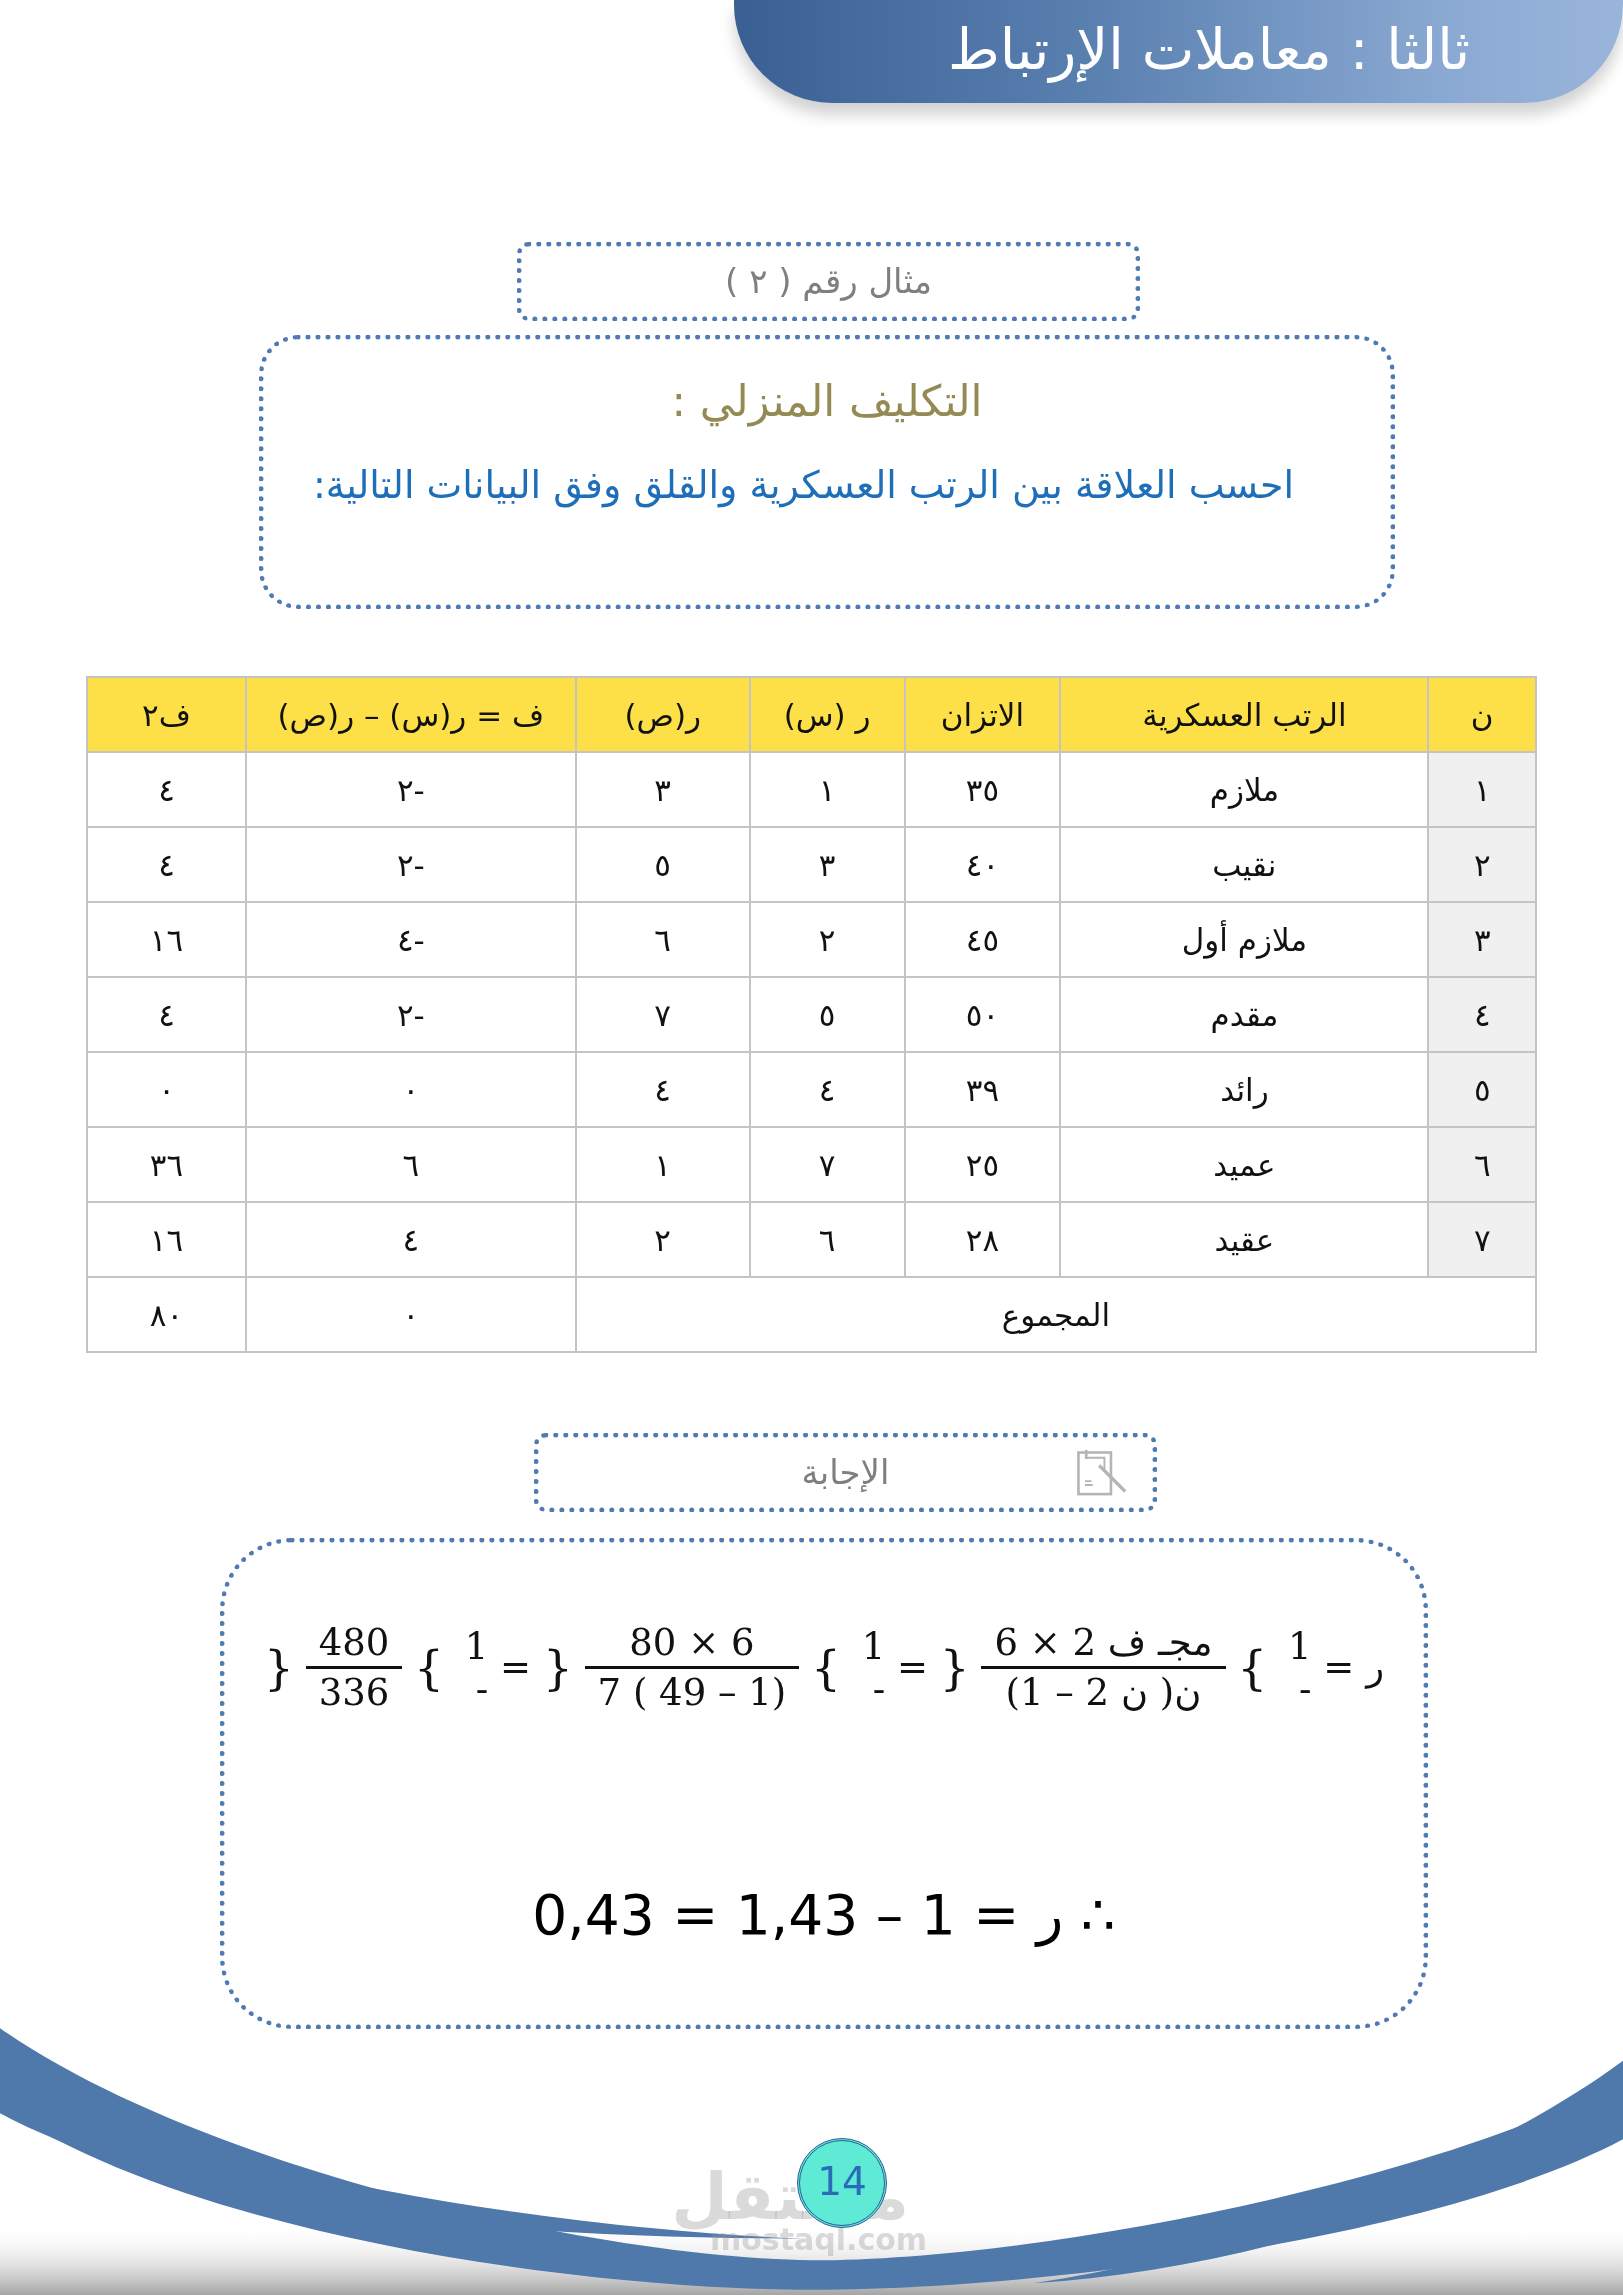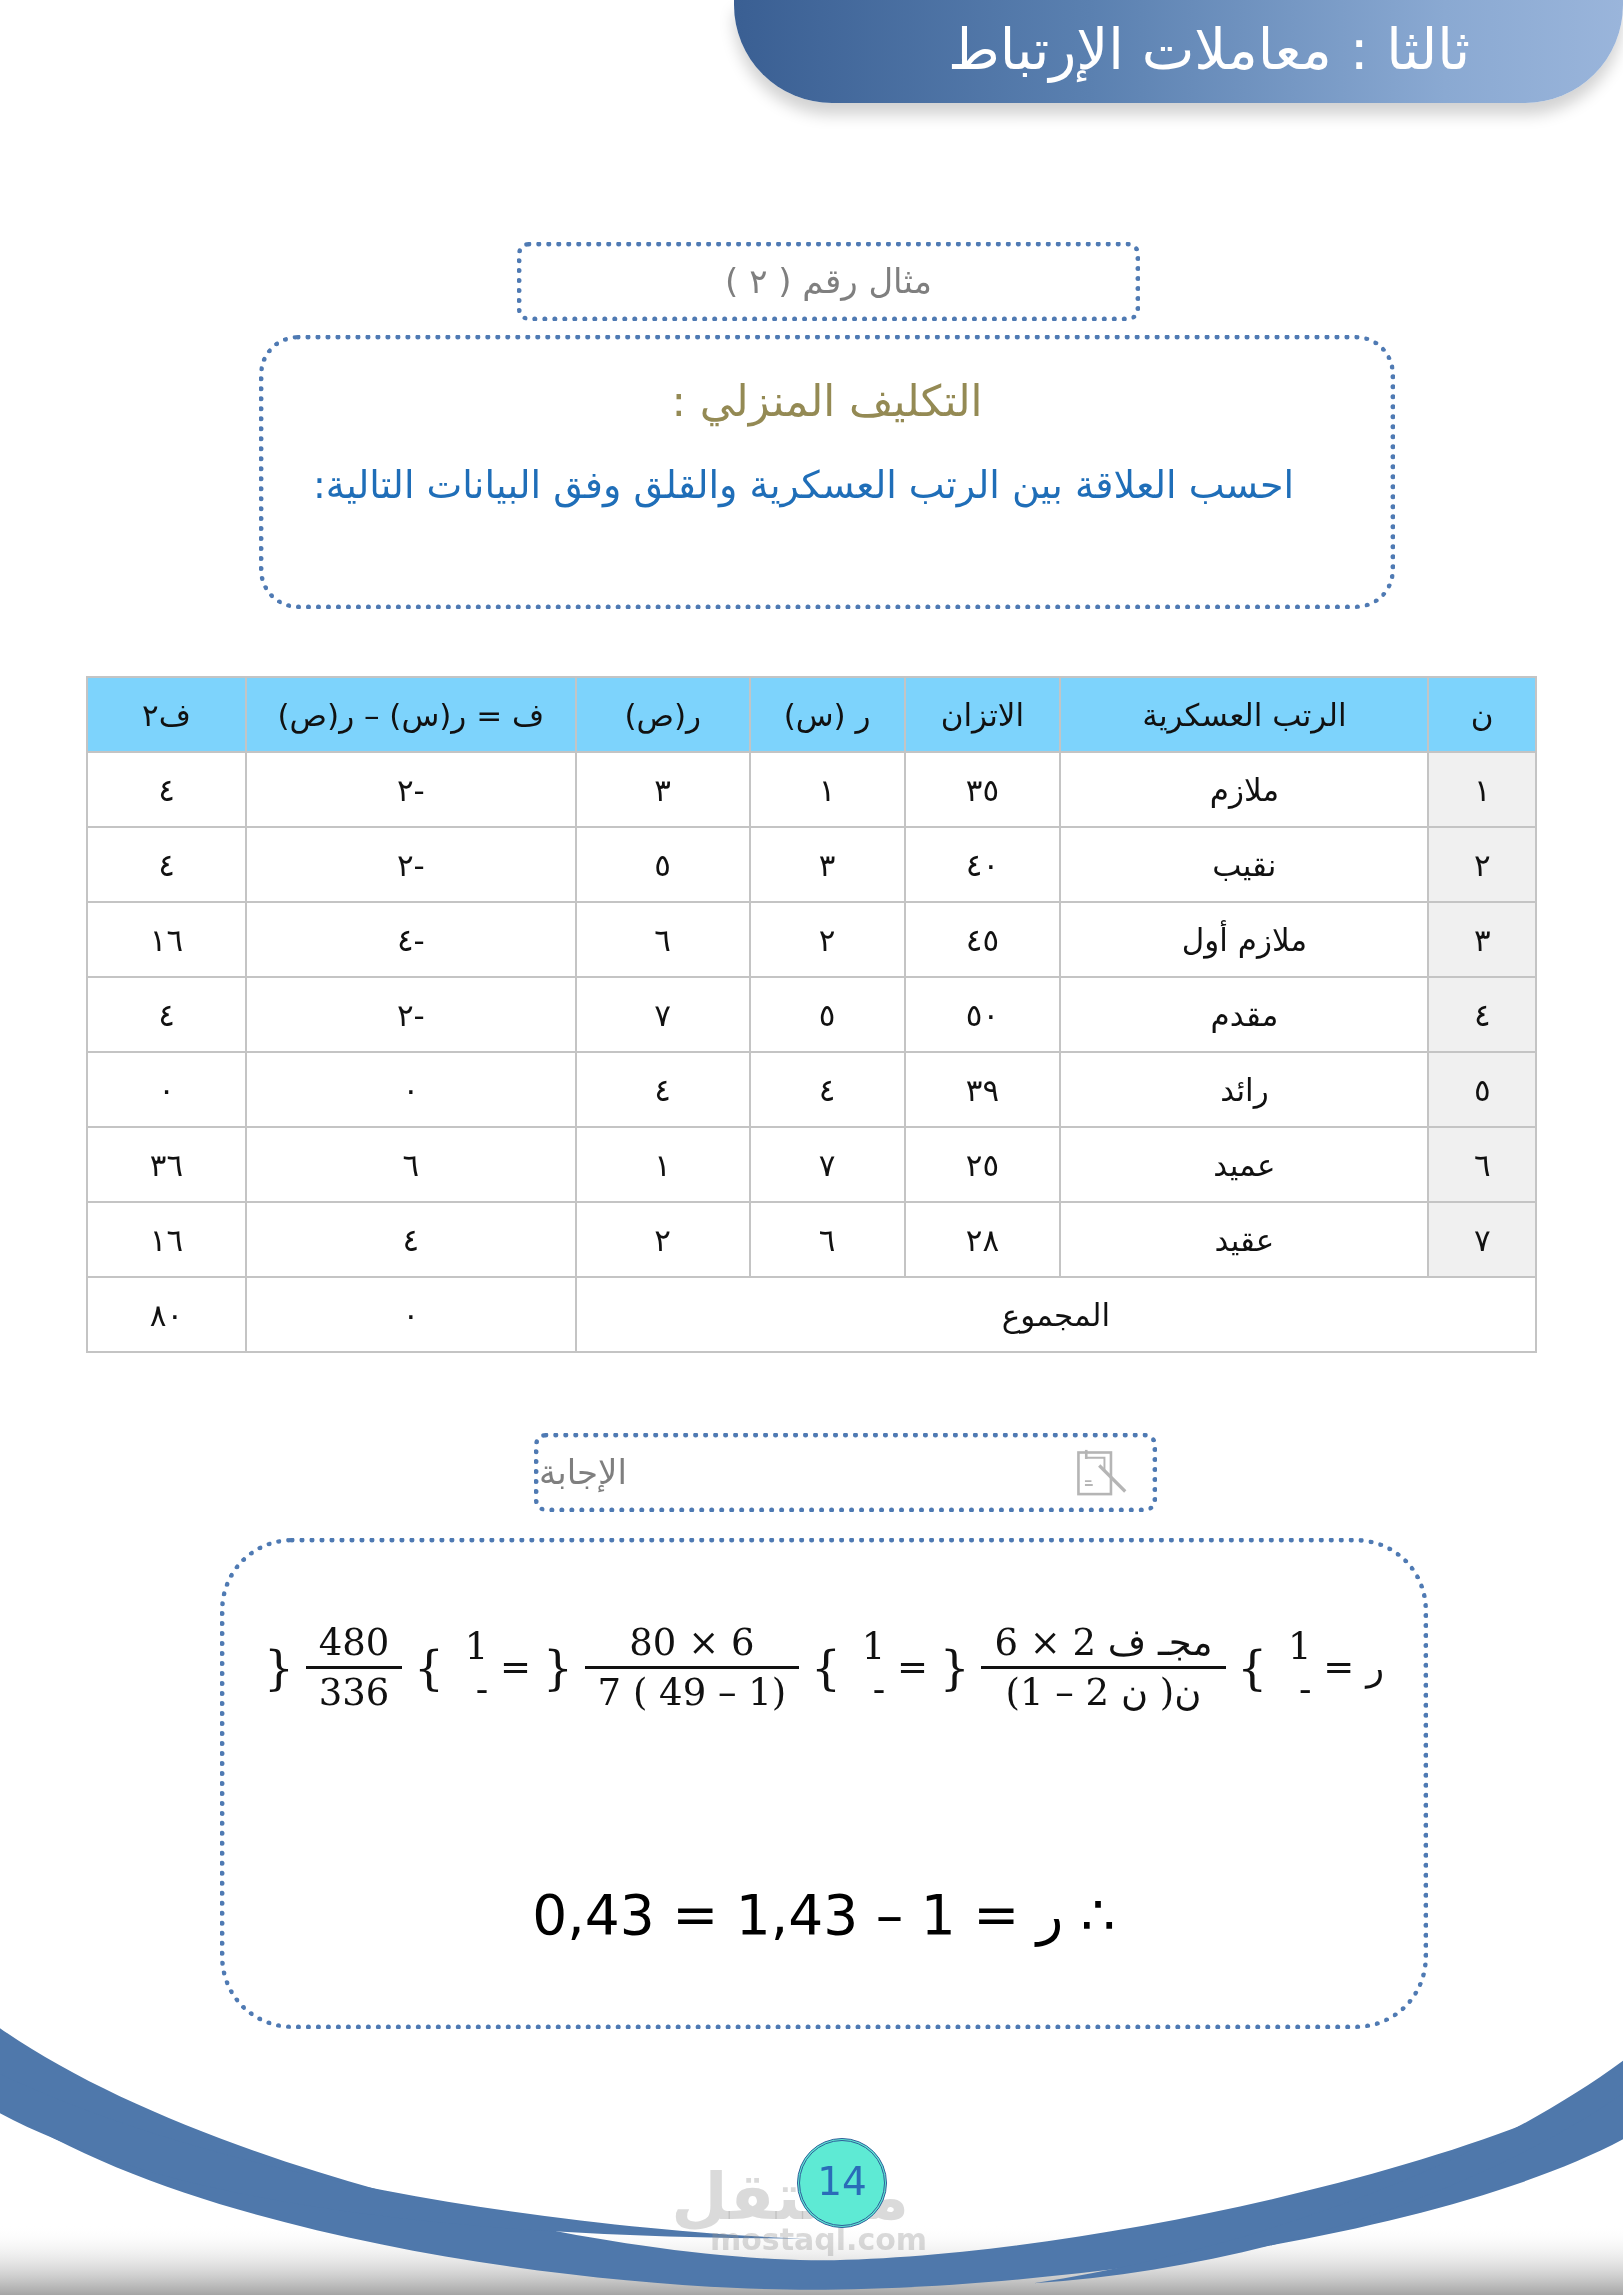--- a/index.html
+++ b/index.html
@@ -45,26 +45,26 @@
   
   table.data-table {
     position: absolute; left: 86px; top: 676px; width: 1451px;
     border-collapse: collapse; direction: rtl;
     font-family: "DejaVu Sans", sans-serif; font-size: 31px; color: #111;
   }
   table.data-table td, table.data-table th {
     border: 2px solid #c4c4c4; text-align: center; height: 73px; padding: 0;
     font-weight: normal;
   }
-  table.data-table th { background: #7dd3fc; }
+  table.data-table th { background: #fde047; }
   table.data-table td.n-cell { background: #f0f0f0; }
   
   .answer-box { left: 534px; top: 1433px; width: 623px; height: 79px; border-radius: 11.8px; }
   .answer-label {
-    position: absolute; left: 0; right: 0; top: 14.4px; text-align: left;
+    position: absolute; left: 0; right: 0; top: 14.4px; text-align: center;
     font-size: 34px; color: #7f7f7f;
   }
   .answer-icon { position: absolute; right: 19.6px; top: 7.9px; width: 59px; height: 52px; }
   
   .solution-box { left: 220px; top: 1538px; width: 1208px; height: 491px; border-radius: 72px; }
   .formula-row {
     position: absolute; left: 39px; right: 39px; top: 59px; height: 131px;
     display: flex; flex-direction: row; align-items: center; justify-content: flex-start;
     font-family: "DejaVu Serif", serif; font-size: 37px; color: #111;
     direction: rtl; gap: 11.8px;

